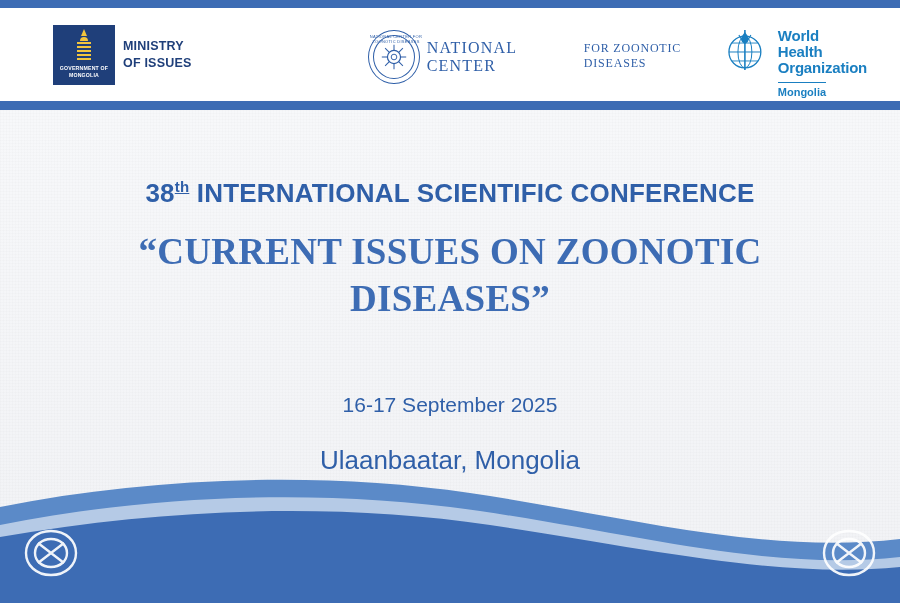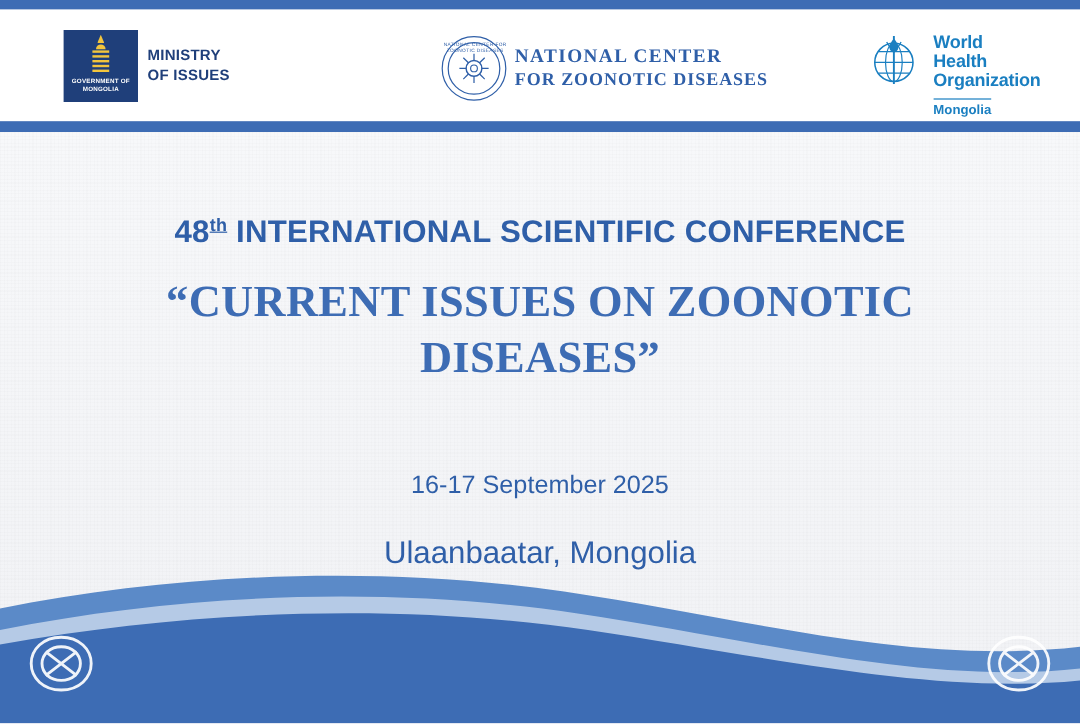--- a/index.html
+++ b/index.html
@@ -151,33 +151,31 @@
     position: absolute;
     left: 0; top: 3px;
     width: 54px;
     text-align: center;
     font-size: 4px;
     color: #2f5fa8;
     letter-spacing: 0.3px;
   }
   .nczd-words {
     display: flex;
-    flex-direction: column;
     justify-content: center;
-    font-weight: bold;
   }
   .nczd-line1 {
     color: #2f5fa8;
     font-size: 16px;
     letter-spacing: 1.2px;
     font-family: "Liberation Serif", serif;
   }
   .nczd-line2 {
     color: #2f5fa8;
-    font-size: 15px;
+    font-size: 12px;
     letter-spacing: 0.8px;
     font-family: "Liberation Serif", serif;
     margin-top: 2px;
   }
 
   .logo-who {
     position: absolute;
     left: 700px; top: 18px;
     display: flex;
     align-items: flex-start;
@@ -340,21 +338,21 @@
         <path d="M31 9 C29 13, 27 15, 25 16" fill="none" stroke="#1a7fc1" stroke-width="1.1"></path>
       </svg>
       <div class="who-words">
         <div class="who-title">World Health</div>
         <div class="who-title">Organization</div>
         <div class="who-sub">Mongolia</div>
       </div>
     </div>
   </div>
 
-  <div class="headline"><span>48</span><sup>th</sup><span> INTERNATIONAL SCIENTIFIC CONFERENCE</span></div>
+  <div class="headline"><span>38</span><sup>th</sup><span> INTERNATIONAL SCIENTIFIC CONFERENCE</span></div>
 
   <div class="title">“CURRENT ISSUES ON ZOONOTIC DISEASES”</div>
 
   <div class="date-line">16-17 September 2025</div>
   <div class="place-line">Ulaanbaatar, Mongolia</div>
 
   <svg class="wave" viewBox="0 0 900 140" preserveAspectRatio="none">
     <path d="M0,44 C150,14 320,8 470,30 C620,52 760,92 900,76 L900,140 L0,140 Z" fill="#5b8ac8"></path>
     <path d="M0,62 C160,30 330,26 480,48 C640,72 770,108 900,94 L900,140 L0,140 Z" fill="#ffffff" opacity="0.55"></path>
     <path d="M0,74 C170,44 340,40 490,62 C650,86 780,116 900,104 L900,140 L0,140 Z" fill="#3d6cb4"></path>

